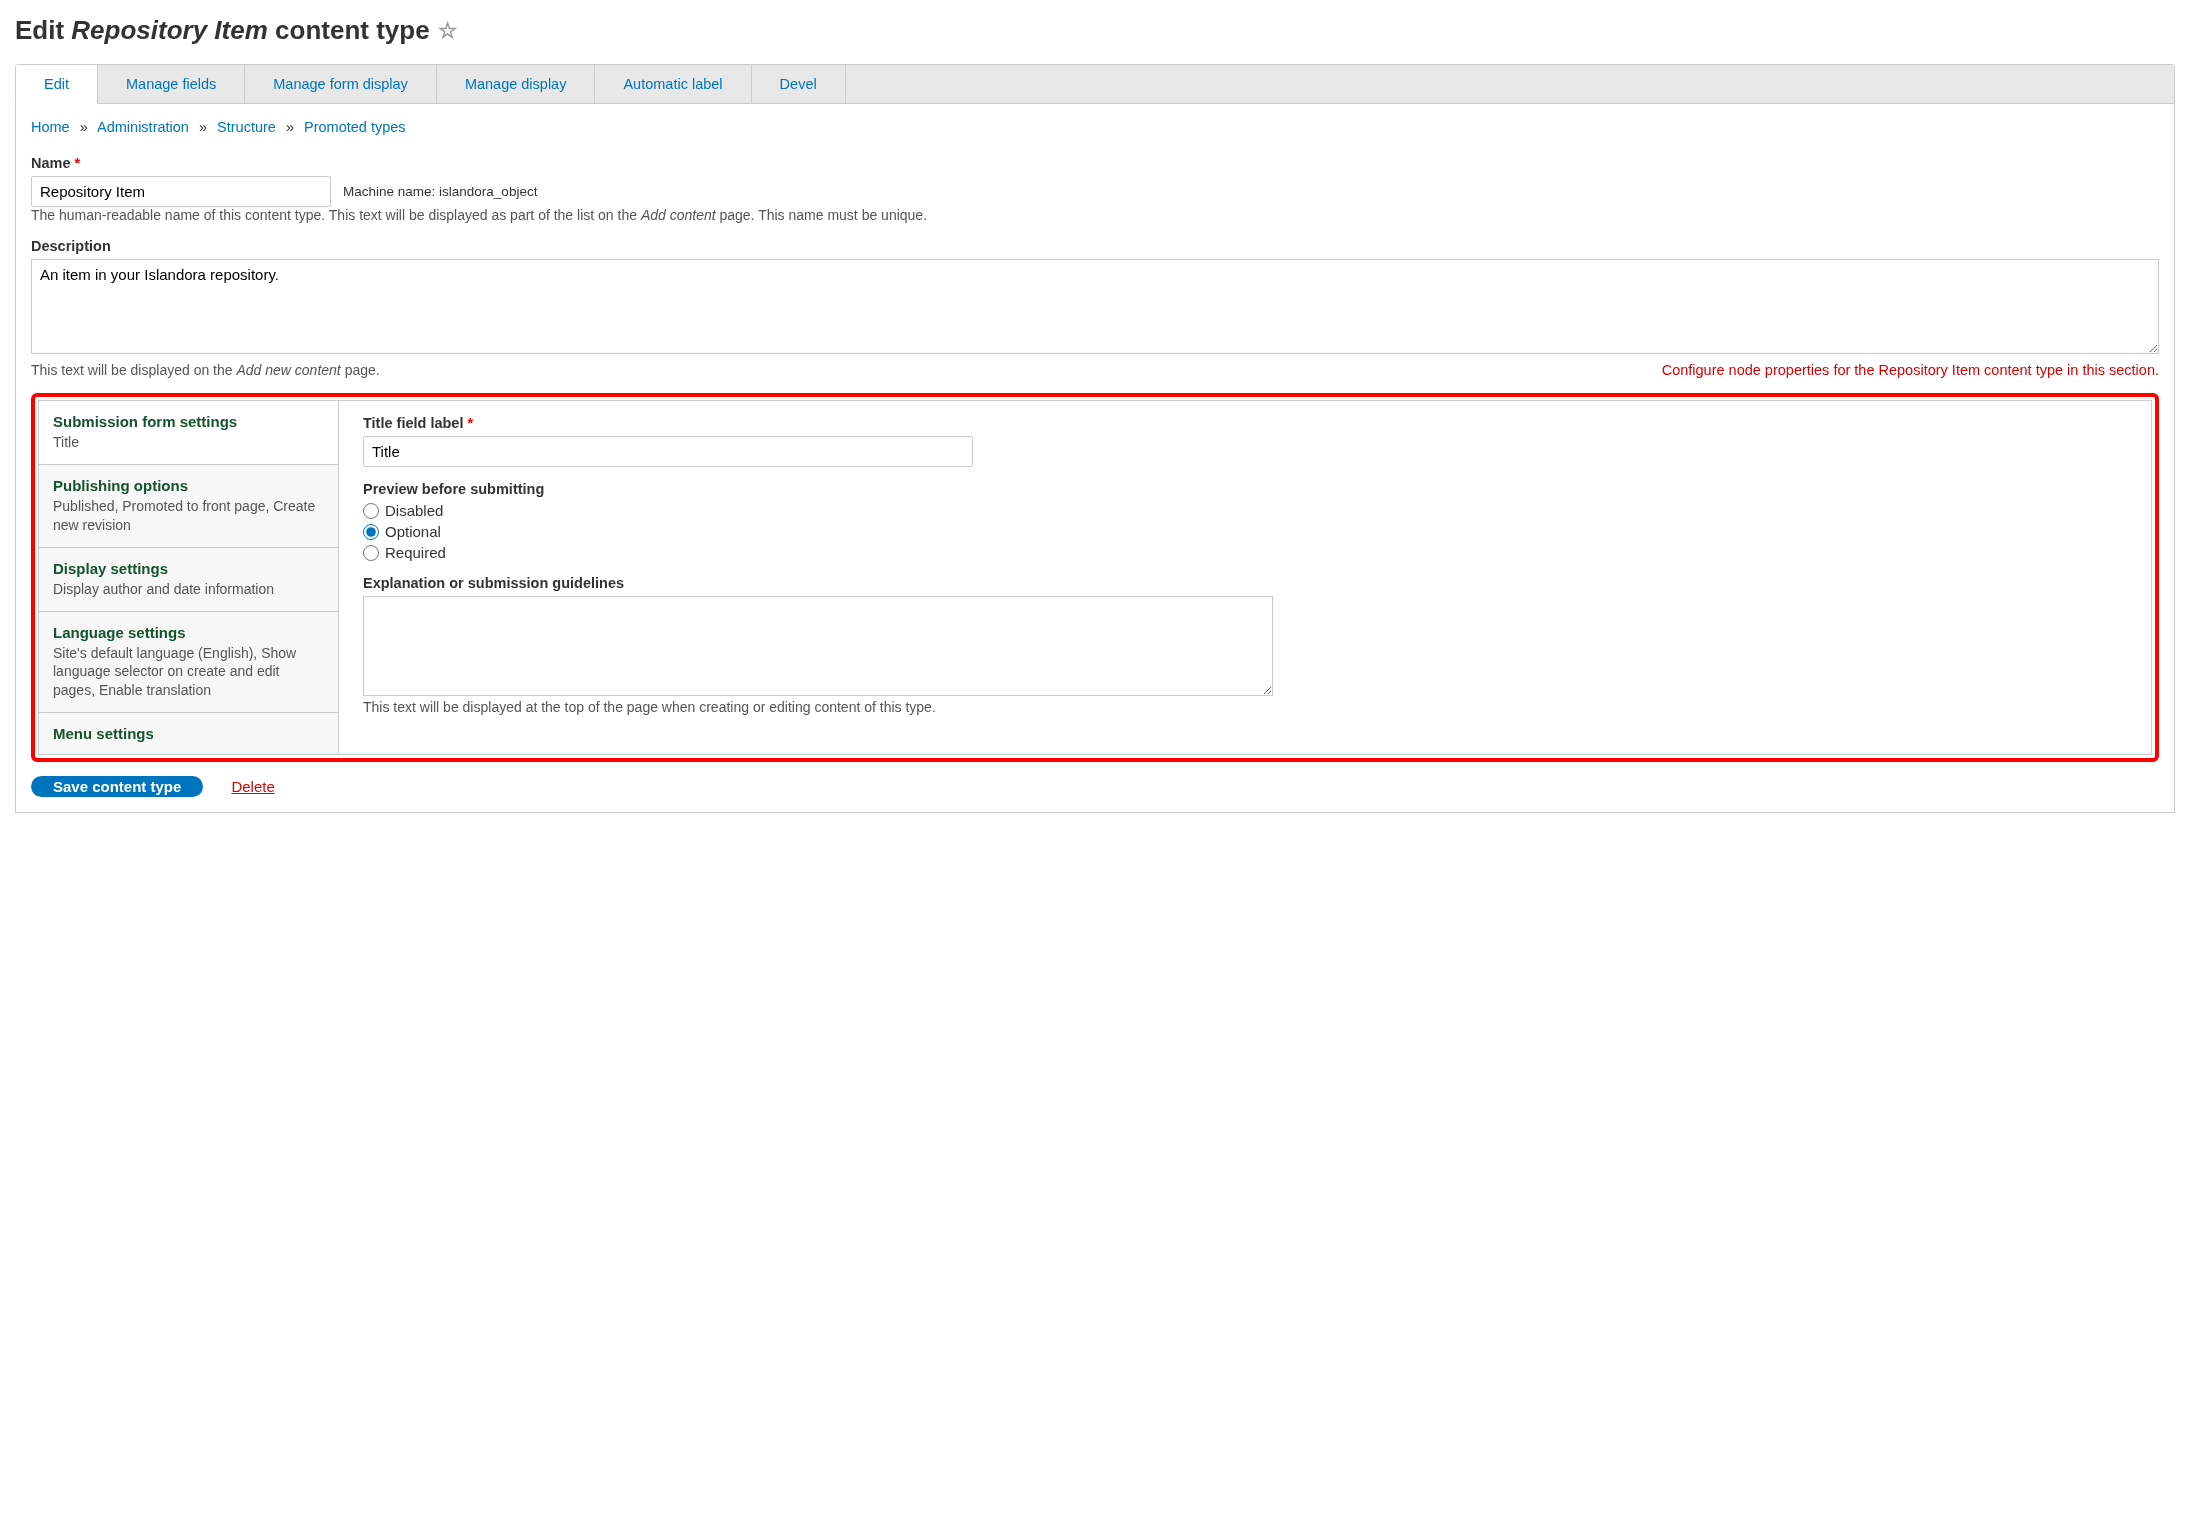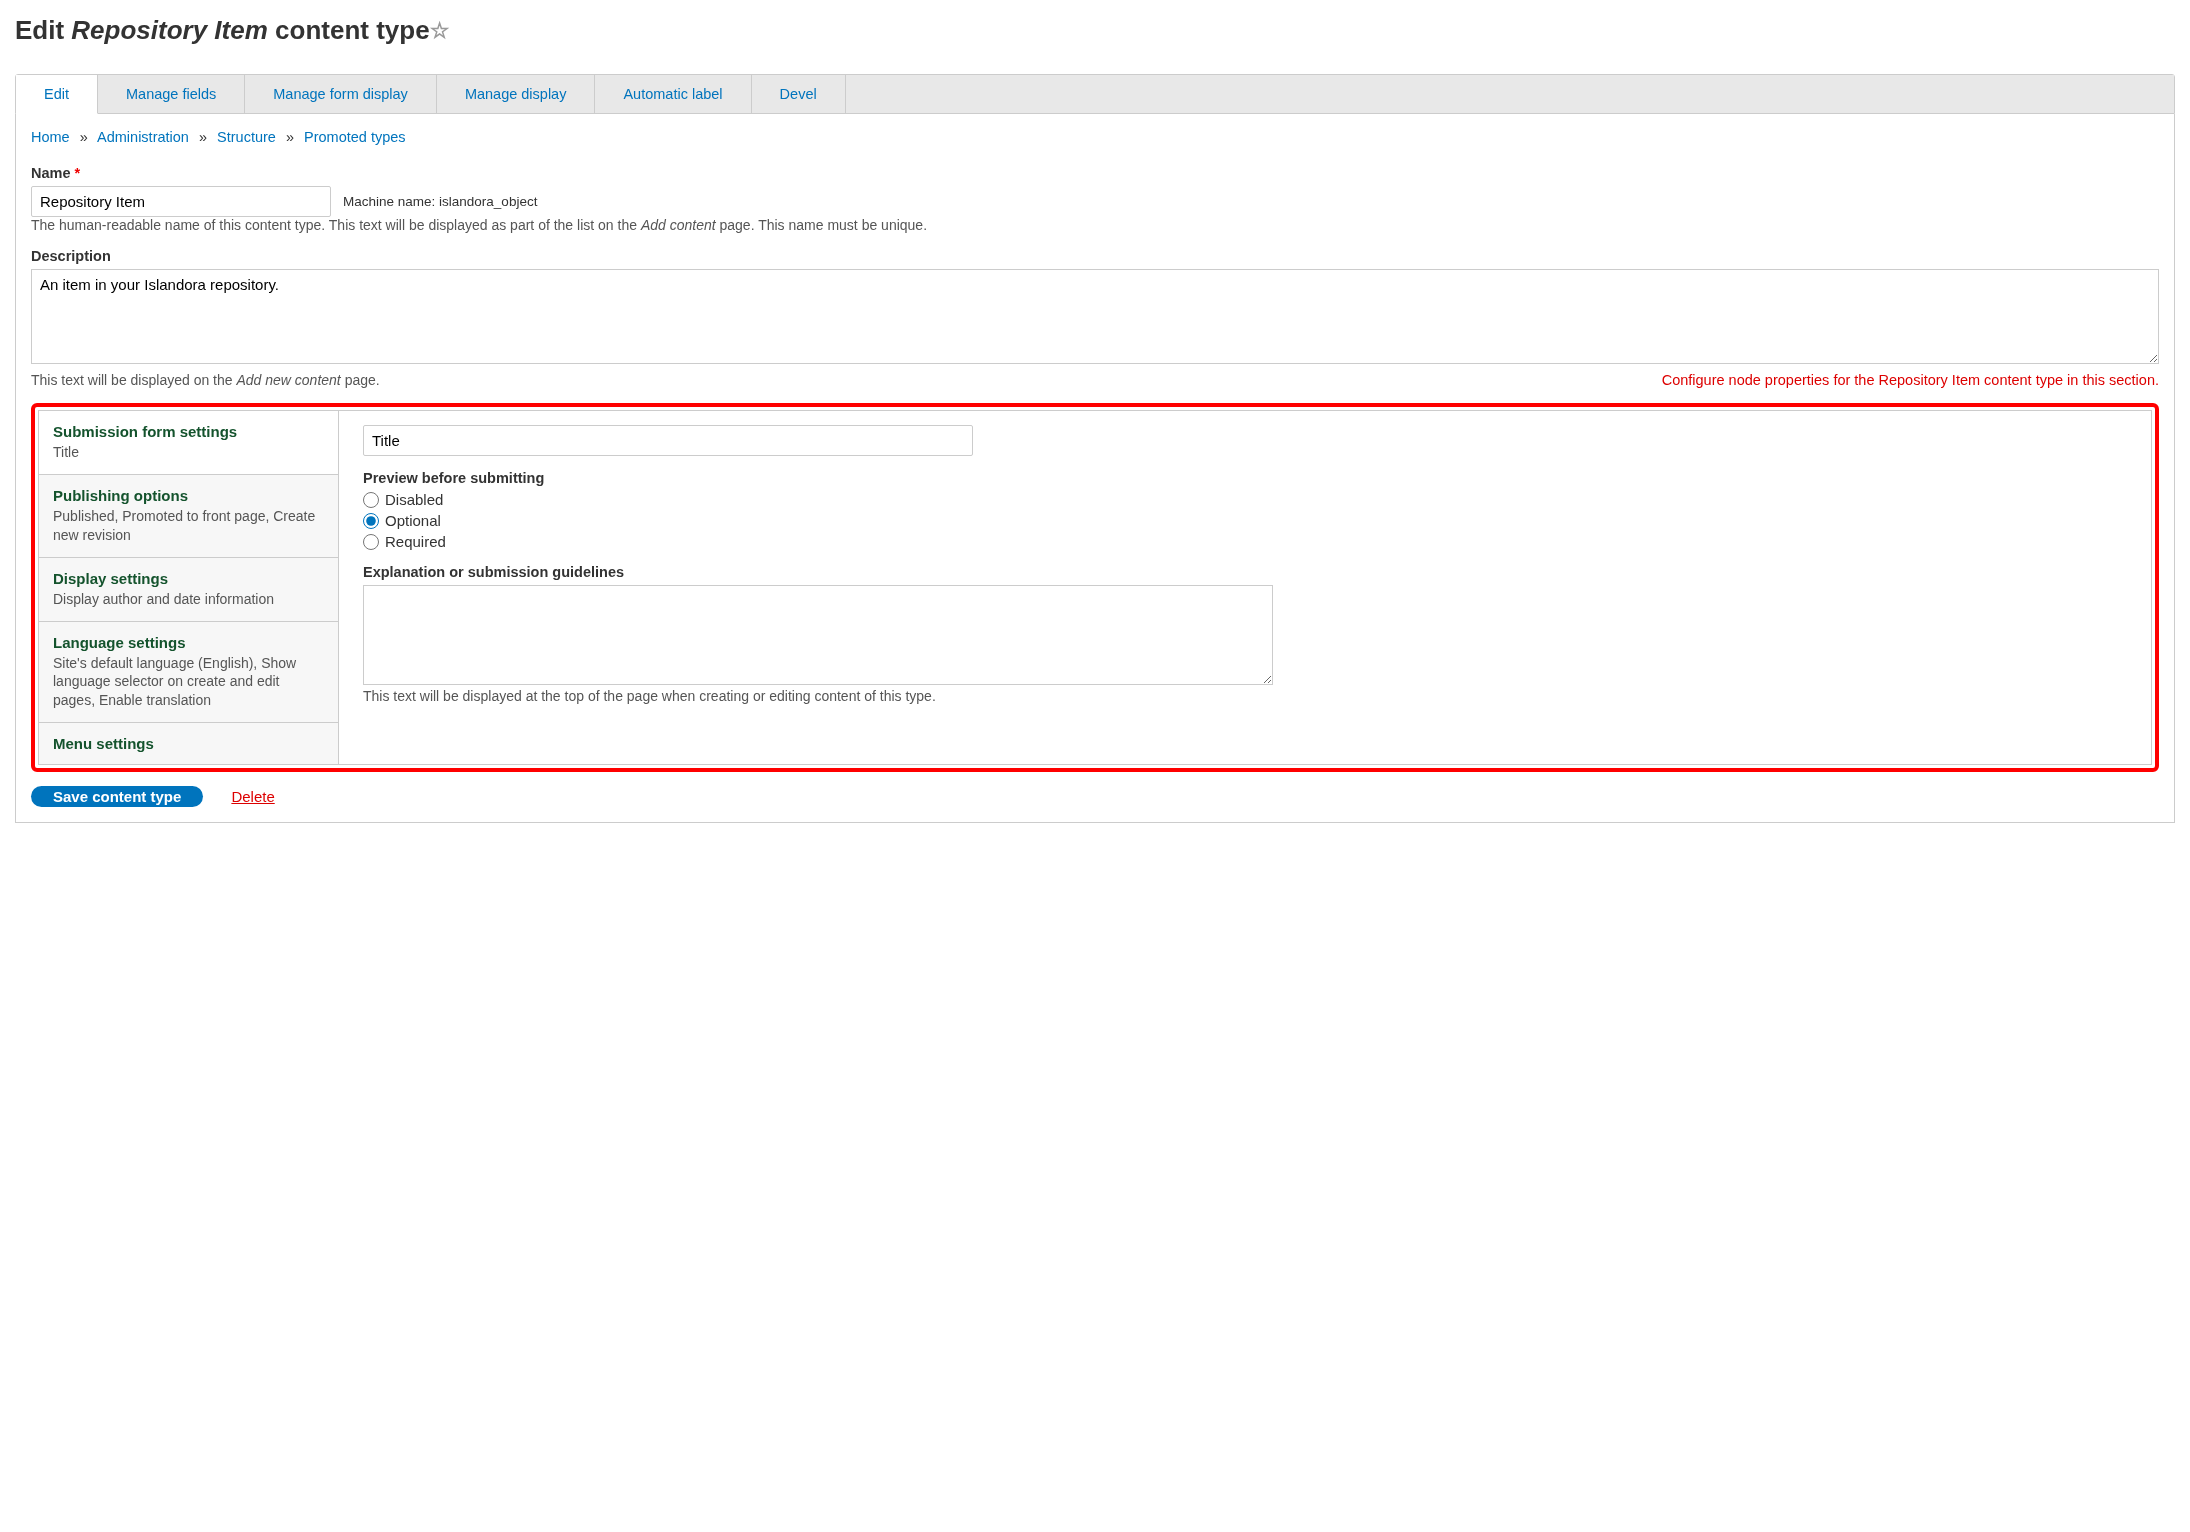--- a/index.html
+++ b/index.html
@@ -6,23 +6,24 @@
 body {
   font-family: "Lucida Grande", "Lucida Sans Unicode", Verdana, sans-serif;
   font-size: 14px;
   color: #333;
   background: #fff;
   padding: 15px;
 }
 h1 {
   font-size: 26px;
   font-weight: bold;
-  margin-bottom: 28px;
-  display: flex;
-  align-items: center;
+  margin-bottom: 18px;
+  display: flex;
+  align-items: center;
+  gap: 8px;
 }
 h1 .italic { font-style: italic; }
 .star-icon {
   font-size: 22px;
   color: #999;
   cursor: pointer;
 }
 .tabs-wrapper {
   background: #e8e8e8;
   border: 1px solid #ccc;
@@ -261,20 +262,23 @@
           <div class="vtab-title">Language settings</div>
           <div class="vtab-summary">Site's default language (English), Show language selector on create and edit pages, Enable translation</div>
         </div>
         <div class="vtab">
           <div class="vtab-title">Menu settings</div>
         </div>
       </div>
 
       <div class="vtab-content">
         <div class="form-item">
+          <label class="form-label">
+            <span>Title field label</span> <span class="required-mark">*</span>
+          </label>
           <input type="text" class="title-field-input" value="Title" style="">
         </div>
 
         <div class="form-item">
           <label class="form-label">Preview before submitting</label>
           <label class="radio-row">
             <input type="radio" name="preview" style="">
             <span>Disabled</span>
           </label>
           <label class="radio-row">

